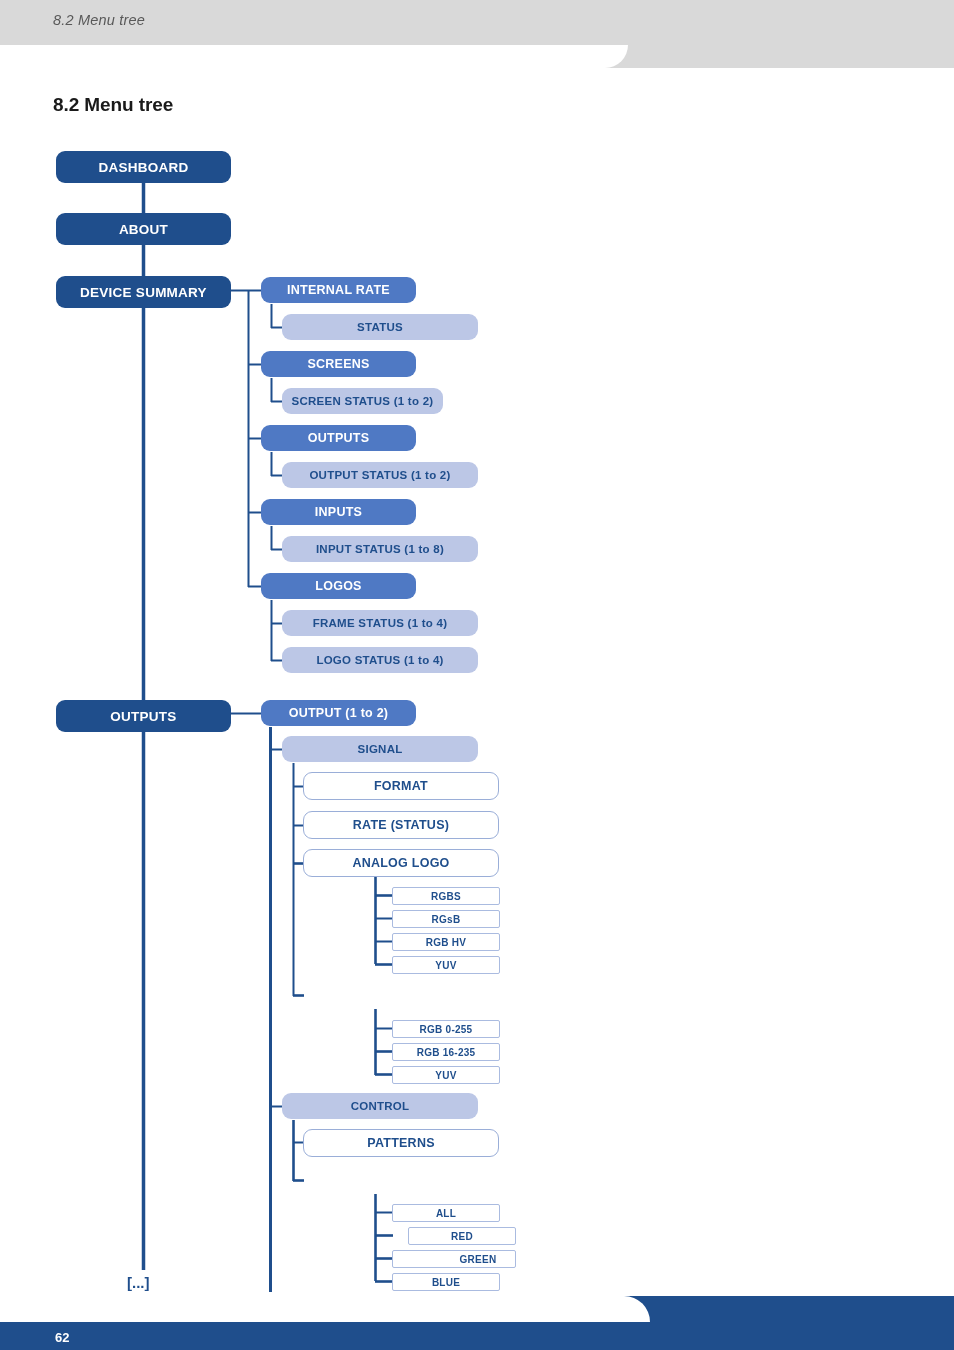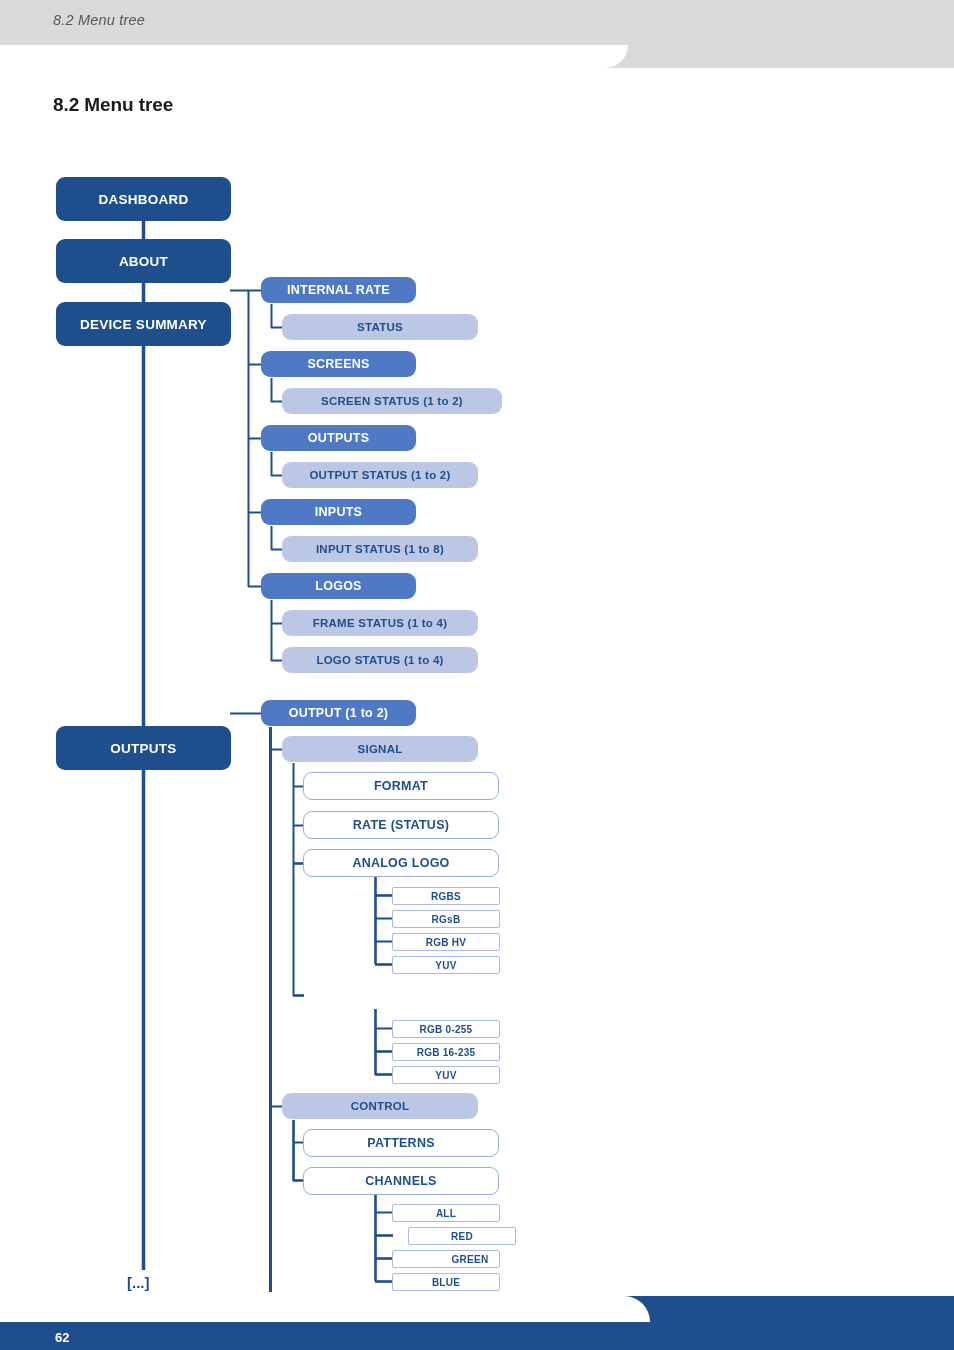--- a/index.html
+++ b/index.html
@@ -77,22 +77,21 @@
     font-weight: bold;
     letter-spacing: .25px;
     white-space: nowrap;
     z-index: 5;
   }
   .lvl1 {
     background: #1f4e8c;
     color: #ffffff;
     border-radius: 9px;
     font-size: 13.5px;
-    height: 44px;
-    margin-top: 26px;
+    height: 32px;
   }
   .lvl2 {
     background: #4f79c4;
     color: #ffffff;
     border-radius: 9px;
     font-size: 12.5px;
     height: 26px;
   }
   .lvl3 {
     background: #bcc7e6;
@@ -245,21 +244,21 @@
   <div class="node lvl2" style="left:261px; top:277px; width:155px;">
     <span>INTERNAL RATE</span>
   </div>
   <div class="node lvl3" style="left:282px; top:314px; width:196px;">
     <span>STATUS</span>
   </div>
 
   <div class="node lvl2" style="left:261px; top:351px; width:155px;">
     <span>SCREENS</span>
   </div>
-  <div class="node lvl3" style="left:282px; top:388px; width:220px;">
+  <div class="node lvl3" style="left:282px; top:388px; width:161px;">
     <span>SCREEN STATUS (1 to 2)</span>
   </div>
 
   <div class="node lvl2" style="left:261px; top:425px; width:155px;">
     <span>OUTPUTS</span>
   </div>
   <div class="node lvl3" style="left:282px; top:462px; width:196px;">
     <span>OUTPUT STATUS (1 to 2)</span>
   </div>
 
@@ -322,31 +321,28 @@
   <div class="node lvl5" style="left:392px; top:1066px; width:108px;">
     <span>YUV</span>
   </div>
 
   <div class="node lvl3" style="left:282px; top:1093px; width:196px;">
     <span>CONTROL</span>
   </div>
   <div class="node lvl4" style="left:303px; top:1129px; width:196px;">
     <span>PATTERNS</span>
   </div>
-  <div class="node lvl4" style="left:303px; top:1167px; width:196px;">
-    <span>CHANNELS</span>
-  </div>
 
   <div class="node lvl5" style="left:392px; top:1204px; width:108px;">
     <span>ALL</span>
   </div>
   <div class="node lvl5" style="left:408px; top:1227px; width:108px;">
     <span>RED</span>
   </div>
-  <div class="node lvl5" style="left:392px; top:1250px; width:108px;padding-left:48px;">
+  <div class="node lvl5" style="left:392px; top:1250px; width:124px;padding-left:48px;">
     <span>GREEN</span>
   </div>
   <div class="node lvl5" style="left:392px; top:1273px; width:108px;">
     <span>BLUE</span>
   </div>
 
   <div id="ellipsis">[...]</div>
 </div>
 
 <div id="footer-tab"></div>

